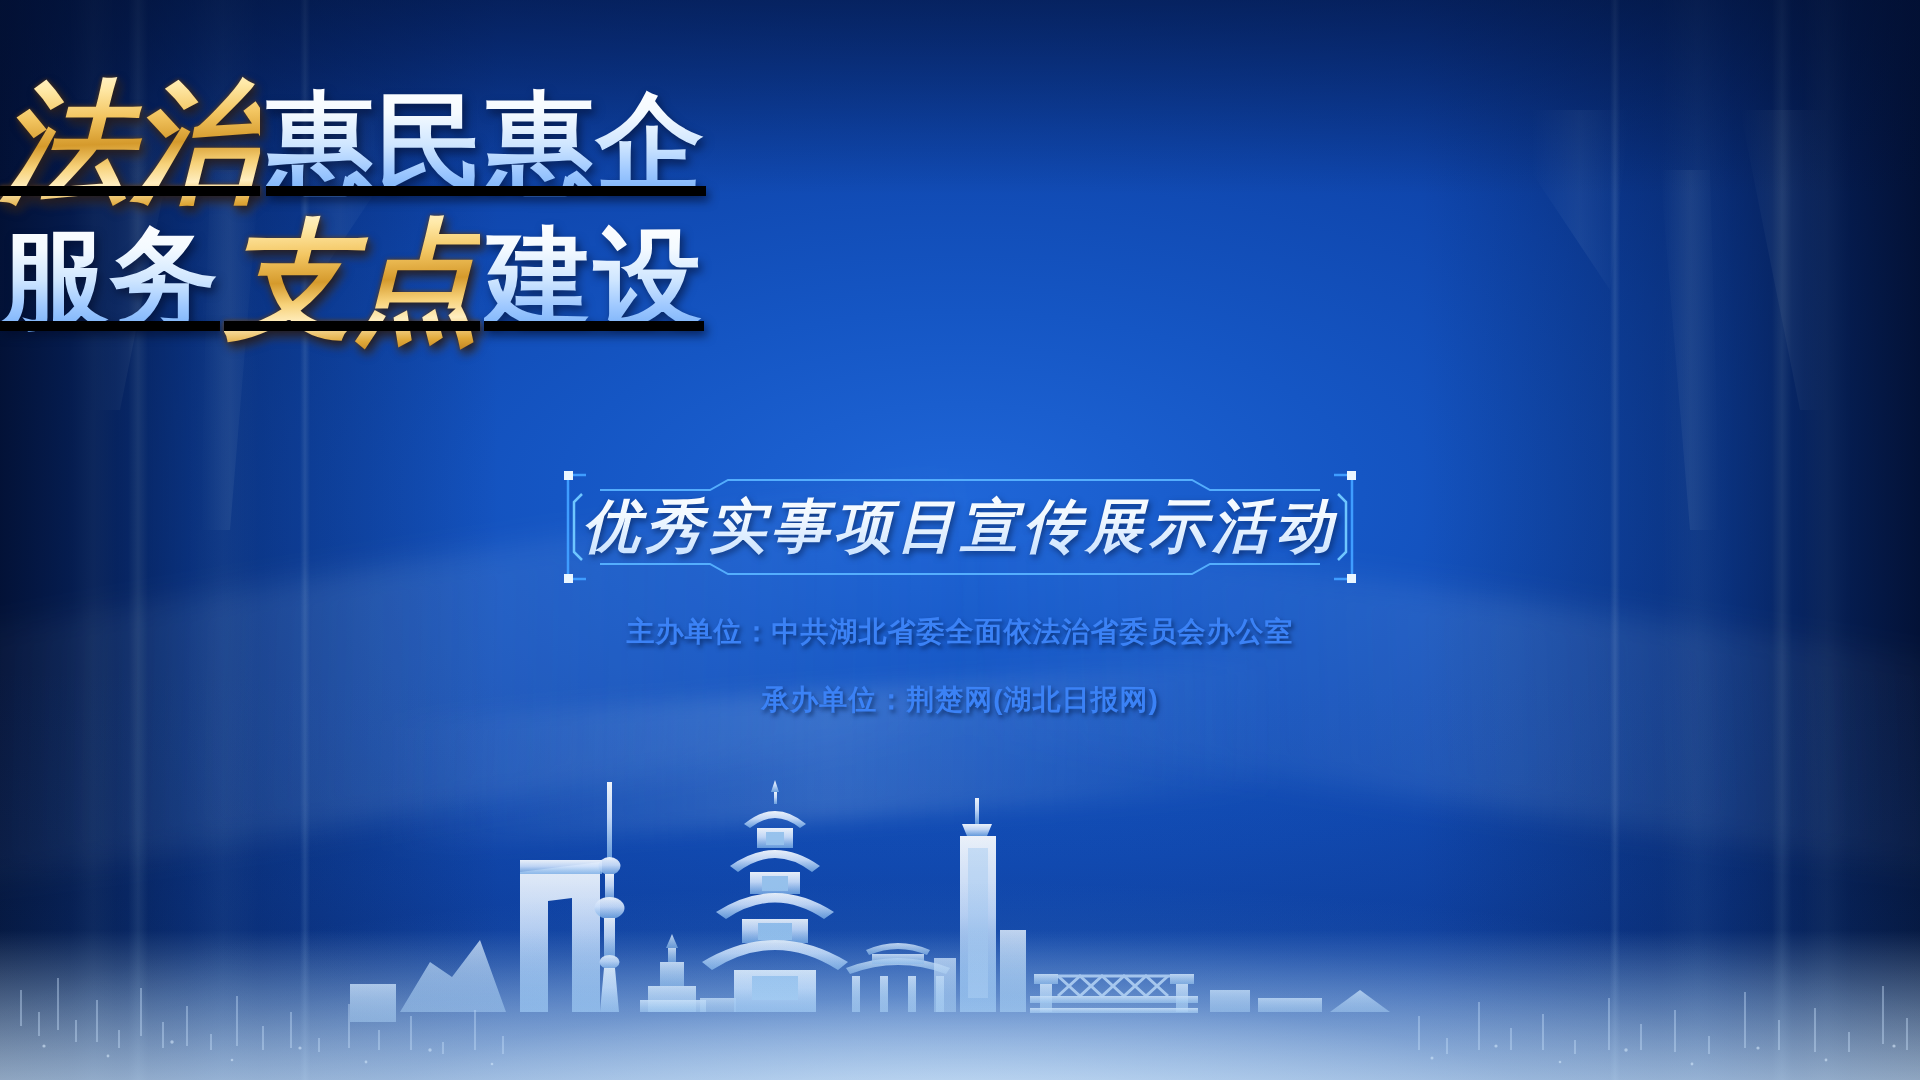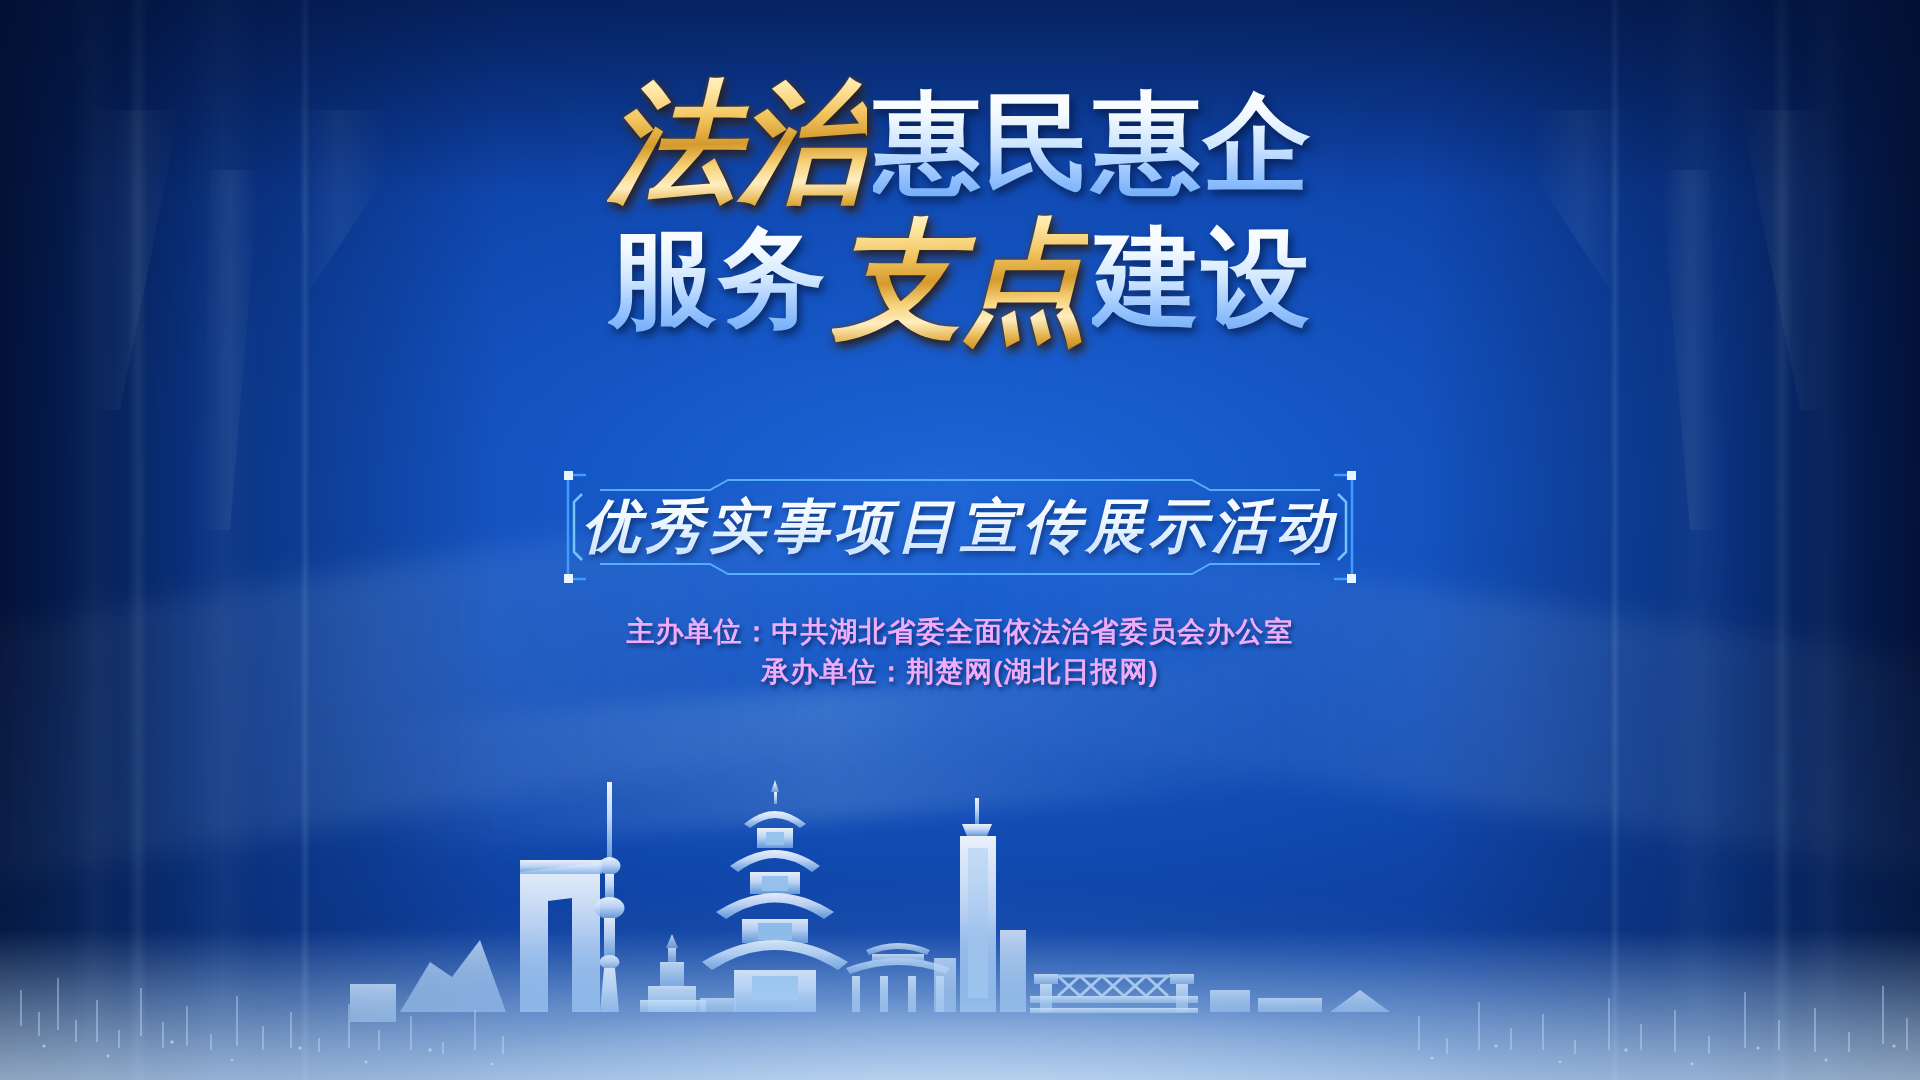--- a/index.html
+++ b/index.html
@@ -55,21 +55,21 @@
   .skyline{position:absolute;left:0;right:0;bottom:58px;height:260px;pointer-events:none;}
   .skyline svg{display:block;width:100%;height:100%;}
 
   
   .speckle{position:absolute;bottom:0;height:210px;pointer-events:none;opacity:.75;}
   .spk-l{left:0;width:520px;}
   .spk-r{right:0;width:520px;}
   .speckle svg{display:block;width:100%;height:100%;}
 
   
-  .headline{position:absolute;left:0;right:0;top:78px;text-align:center;}
+  .headline{position:absolute;left:0;right:0;top:78px;text-decoration:underline;}
   .hl-row{position:relative;white-space:nowrap;line-height:1;}
   .hl-row1{font-size:108px;}
   .hl-row2{font-size:108px;margin-top:6px;}
 
   .gold{
     font-family:"Liberation Serif","DejaVu Serif",serif;
     font-weight:700;font-style:italic;
     background:linear-gradient(178deg,#fff6d8 0%,#ffe9a8 14%,#f3c662 32%,#d59a2c 50%,#f7d27a 64%,#ffeec0 76%,#e0a838 90%,#b8781c 100%);
     -webkit-background-clip:text;background-clip:text;color:transparent;
     -webkit-text-fill-color:transparent;
@@ -91,23 +91,23 @@
   .subwrap{position:absolute;left:50%;transform:translateX(-50%);top:468px;width:800px;height:118px;}
   .subwrap svg.frame{position:absolute;inset:0;width:100%;height:100%;}
   .subtitle{position:absolute;inset:0;display:flex;align-items:center;justify-content:center;
     font-size:58px;font-weight:700;font-style:italic;letter-spacing:5px;
     background:linear-gradient(180deg,#ffffff 0%,#f2f9ff 40%,#cde4ff 72%,#a8ccf7 100%);
     -webkit-background-clip:text;background-clip:text;color:transparent;-webkit-text-fill-color:transparent;
     filter:drop-shadow(2px 3px 3px rgba(2,20,60,.55));}
 
   
   .orgs{position:absolute;left:0;right:0;top:618px;text-align:center;}
-  .org{color:#f0abfc;font-size:28px;font-weight:700;letter-spacing:1px;
+  .org{color:#3b82f6;font-size:28px;font-weight:700;letter-spacing:1px;
        text-shadow:2px 3px 4px rgba(2,22,62,.60);line-height:1;}
-  .org + .org{margin-top:12px;}
+  .org + .org{margin-top:40px;}
 </style>
 </head>
 <body>
 
 <div class="stage">
 
   <div class="bg-base"></div>
 
   <div class="pillar p1"></div>
   <div class="pillar p2"></div>

